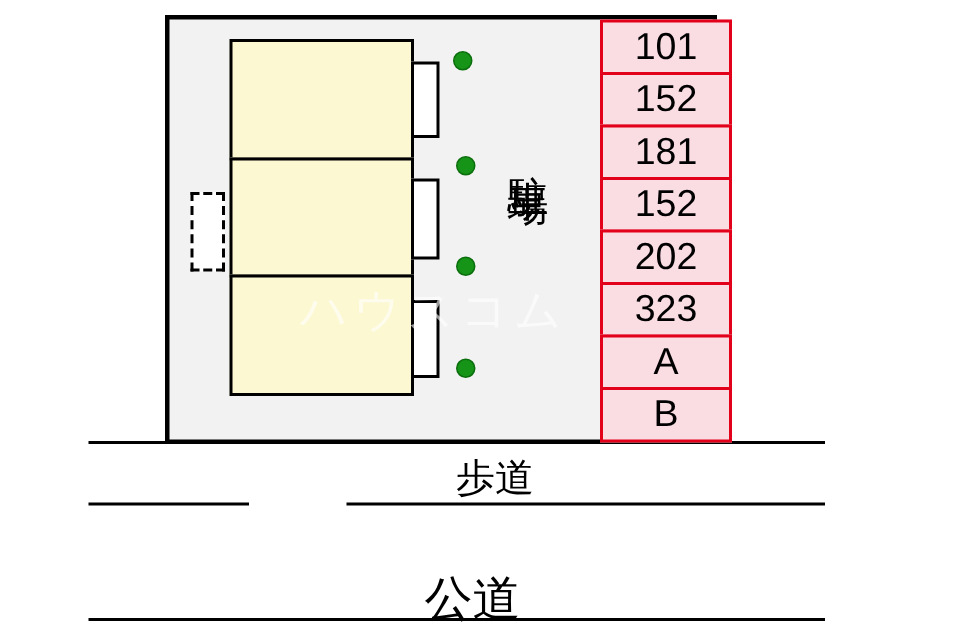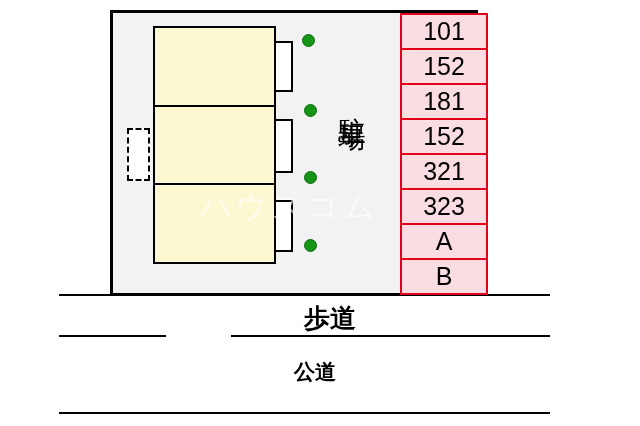--- a/index.html
+++ b/index.html
@@ -70,24 +70,24 @@
 
   
   .hline{height:2px;background:#000;}
   .la-left {left:59px; top:294px;width:51px;}
   .la-right{left:475px;top:294px;width:75px;}
   .lb-left {left:59px; top:335px;width:107px;}
   .lb-right{left:231px;top:335px;width:319px;}
   .lc      {left:59px; top:412px;width:491px;}
 
   .road-label{
-    color:#000;text-align:center;z-index:3;font-weight:bold;
+    color:#000;text-align:center;z-index:3;
   }
   .sidewalk-label{left:250px;top:301px;width:160px;font-size:26px;}
-  .public-road-label{left:240px;top:358px;width:150px;font-size:21px;}
+  .public-road-label{left:240px;top:378px;width:150px;font-size:32px;}
 
   
   .watermark{
     left:200px;top:186px;width:270px;z-index:50;
     font-size:31px;letter-spacing:4px;color:rgba(255,255,255,0.6);
     pointer-events:none;white-space:nowrap;
   }
 </style>
 </head>
 <body>
@@ -108,21 +108,21 @@
 <div class="abs dot d2"></div>
 <div class="abs dot d3"></div>
 <div class="abs dot d4"></div>
 
 <div class="abs lot-label">駐車場</div>
 
 <div class="abs stall" style="top:13px">101</div>
 <div class="abs stall" style="top:48px">152</div>
 <div class="abs stall" style="top:83px">181</div>
 <div class="abs stall" style="top:118px">152</div>
-<div class="abs stall" style="top:153px">321</div>
+<div class="abs stall" style="top:153px">202</div>
 <div class="abs stall" style="top:188px">323</div>
 <div class="abs stall" style="top:223px">A</div>
 <div class="abs stall" style="top:258px">B</div>
 
 <div class="abs hline la-left"></div>
 <div class="abs hline la-right"></div>
 <div class="abs road-label sidewalk-label">歩道</div>
 <div class="abs hline lb-left"></div>
 <div class="abs hline lb-right"></div>
 <div class="abs road-label public-road-label">公道</div>

